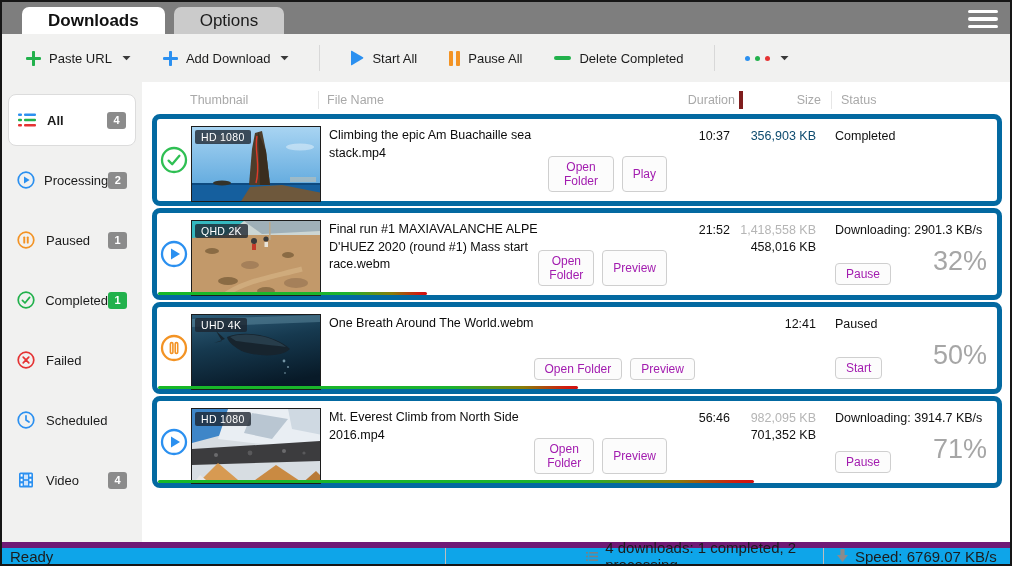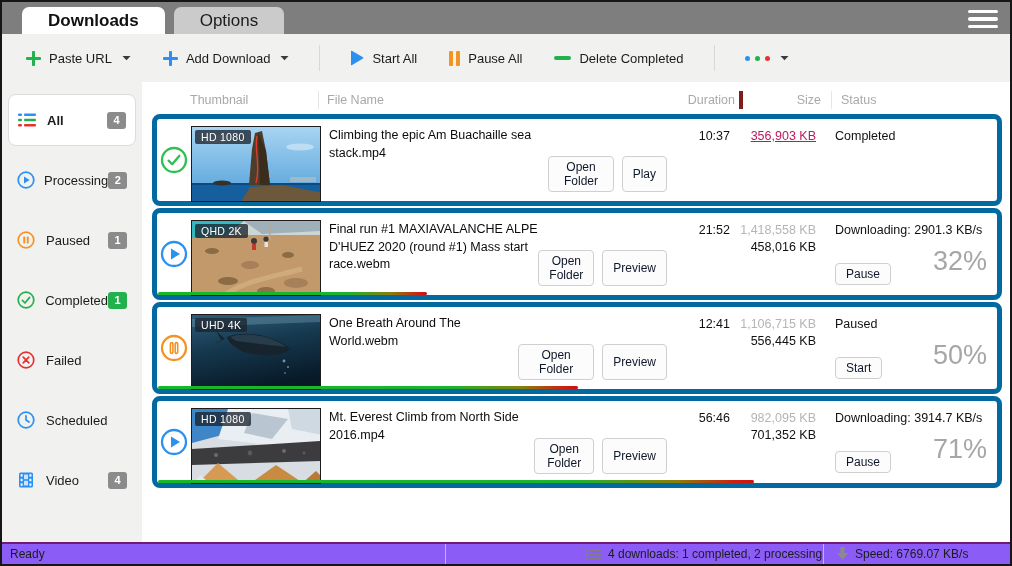--- a/index.html
+++ b/index.html
@@ -49,38 +49,38 @@
   .hdr .h-stat{width:171px;margin-left:10px;border-left:1px solid #e6e6e6;padding-left:9px;height:18px;line-height:18px;}
 
   .row{position:relative;display:flex;height:92px;border:5px solid #0369a1;border-radius:8px;margin-top:2px;background:#fff;}
   .state{width:34px;display:flex;align-items:center;justify-content:center;}
   .thumb{width:130px;height:76px;margin-top:7px;position:relative;border:1px solid #1c1c1c;flex:none;overflow:hidden;background:#123;}
   .thumb svg{display:block;}
   .qbadge{position:absolute;top:3px;left:3px;background:rgba(28,36,46,.78);color:#fff;font-size:10.5px;padding:1px 6px;border-radius:2px;letter-spacing:.3px;}
   .mid{flex:1;display:flex;flex-direction:row;padding:8px 8px 9px 8px;min-width:0;}
   .fname{font-size:12.5px;color:#0c0c0c;line-height:1.4;}
   .btns{margin-top:auto;display:flex;gap:8px;}
-  .btn{font-family:inherit;font-size:12px;color:#0f172a;background:#fcfcfc;border:1px solid #cfcfcf;border-radius:4px;padding:3px 10px;cursor:pointer;}
+  .btn{font-family:inherit;font-size:12px;color:#a21caf;background:#fcfcfc;border:1px solid #cfcfcf;border-radius:4px;padding:3px 10px;cursor:pointer;}
   .btn:empty{display:none;}
   .dur{width:55px;text-align:right;padding-top:10px;font-size:12.5px;color:#111;}
   .sizecol{width:82px;margin-left:4px;text-align:right;padding-top:10px;font-size:12.5px;}
   .size-total{color:#b5b5b5;}
-  .size-total.dark{color:#be185d;text-decoration:underline;}
+  .size-total.dark{color:#0c4a6e;}
   .size-dl{color:#111;margin-top:3px;}
   .size-dl:empty{display:none;}
   .statcol{width:171px;margin-left:10px;padding:10px 0 0 9px;font-size:12.5px;color:#111;position:relative;}
   .statcol .action{position:absolute;left:9px;bottom:10px;}
   .pct{position:absolute;right:10px;top:33px;font-size:27px;color:#a6a6a6;}
   .pct:empty{display:none;}
   .pbar{position:absolute;left:1px;bottom:0;height:3px;width:0;border-radius:2px;
         background:linear-gradient(90deg,#17b827 0%,#1db32e 70%,#8a7d0a 87%,#cf1d10 97%,#d01010 100%);}
 
   
-  .statusbar{position:absolute;left:0;right:0;bottom:0;height:22px;background:#8b5cf6;border-top:2px solid #701a75;
-             display:flex;align-items:center;font-size:12px;color:#1c1c1c;}
+  .statusbar{position:absolute;left:0;right:0;bottom:0;height:22px;background:#0ea5e9;border-top:6px solid #701a75;
+             display:flex;align-items:center;font-size:15px;color:#1c1c1c;}
   .sb-left{flex:1;padding-left:8px;}
   .sb-mid{width:378px;border-left:1px solid #bdbdbd;height:100%;display:flex;align-items:center;gap:7px;padding-left:140px;}
   .sb-right{width:187px;border-left:1px solid #bdbdbd;height:100%;display:flex;align-items:center;gap:6px;padding-left:12px;}
 </style>
 </head>
 <body>
 
 <div class="window">
 
   <div class="titlebar">
@@ -376,24 +376,20 @@
         <span class="qbadge">UHD 4K</span>
       </div>
       <div class="mid">
         <div class="fname">One Breath Around The World.webm</div>
         <div class="btns">
           <button class="btn">Open Folder</button>
           <button class="btn">Preview</button>
         </div>
       </div>
       <div class="dur">12:41</div>
-      <div class="sizecol">
-        <div class="size-total">1,106,715 KB</div>
-        <div class="size-dl">556,445 KB</div>
-      </div>
       <div class="statcol">
         <div>Paused</div>
         <button class="btn action">Start</button>
       </div>
       <div class="pct">50%</div>
       <div class="pbar" style="width: 50%;"></div>
     </div>
 
     <div class="row">
       <div class="state">

